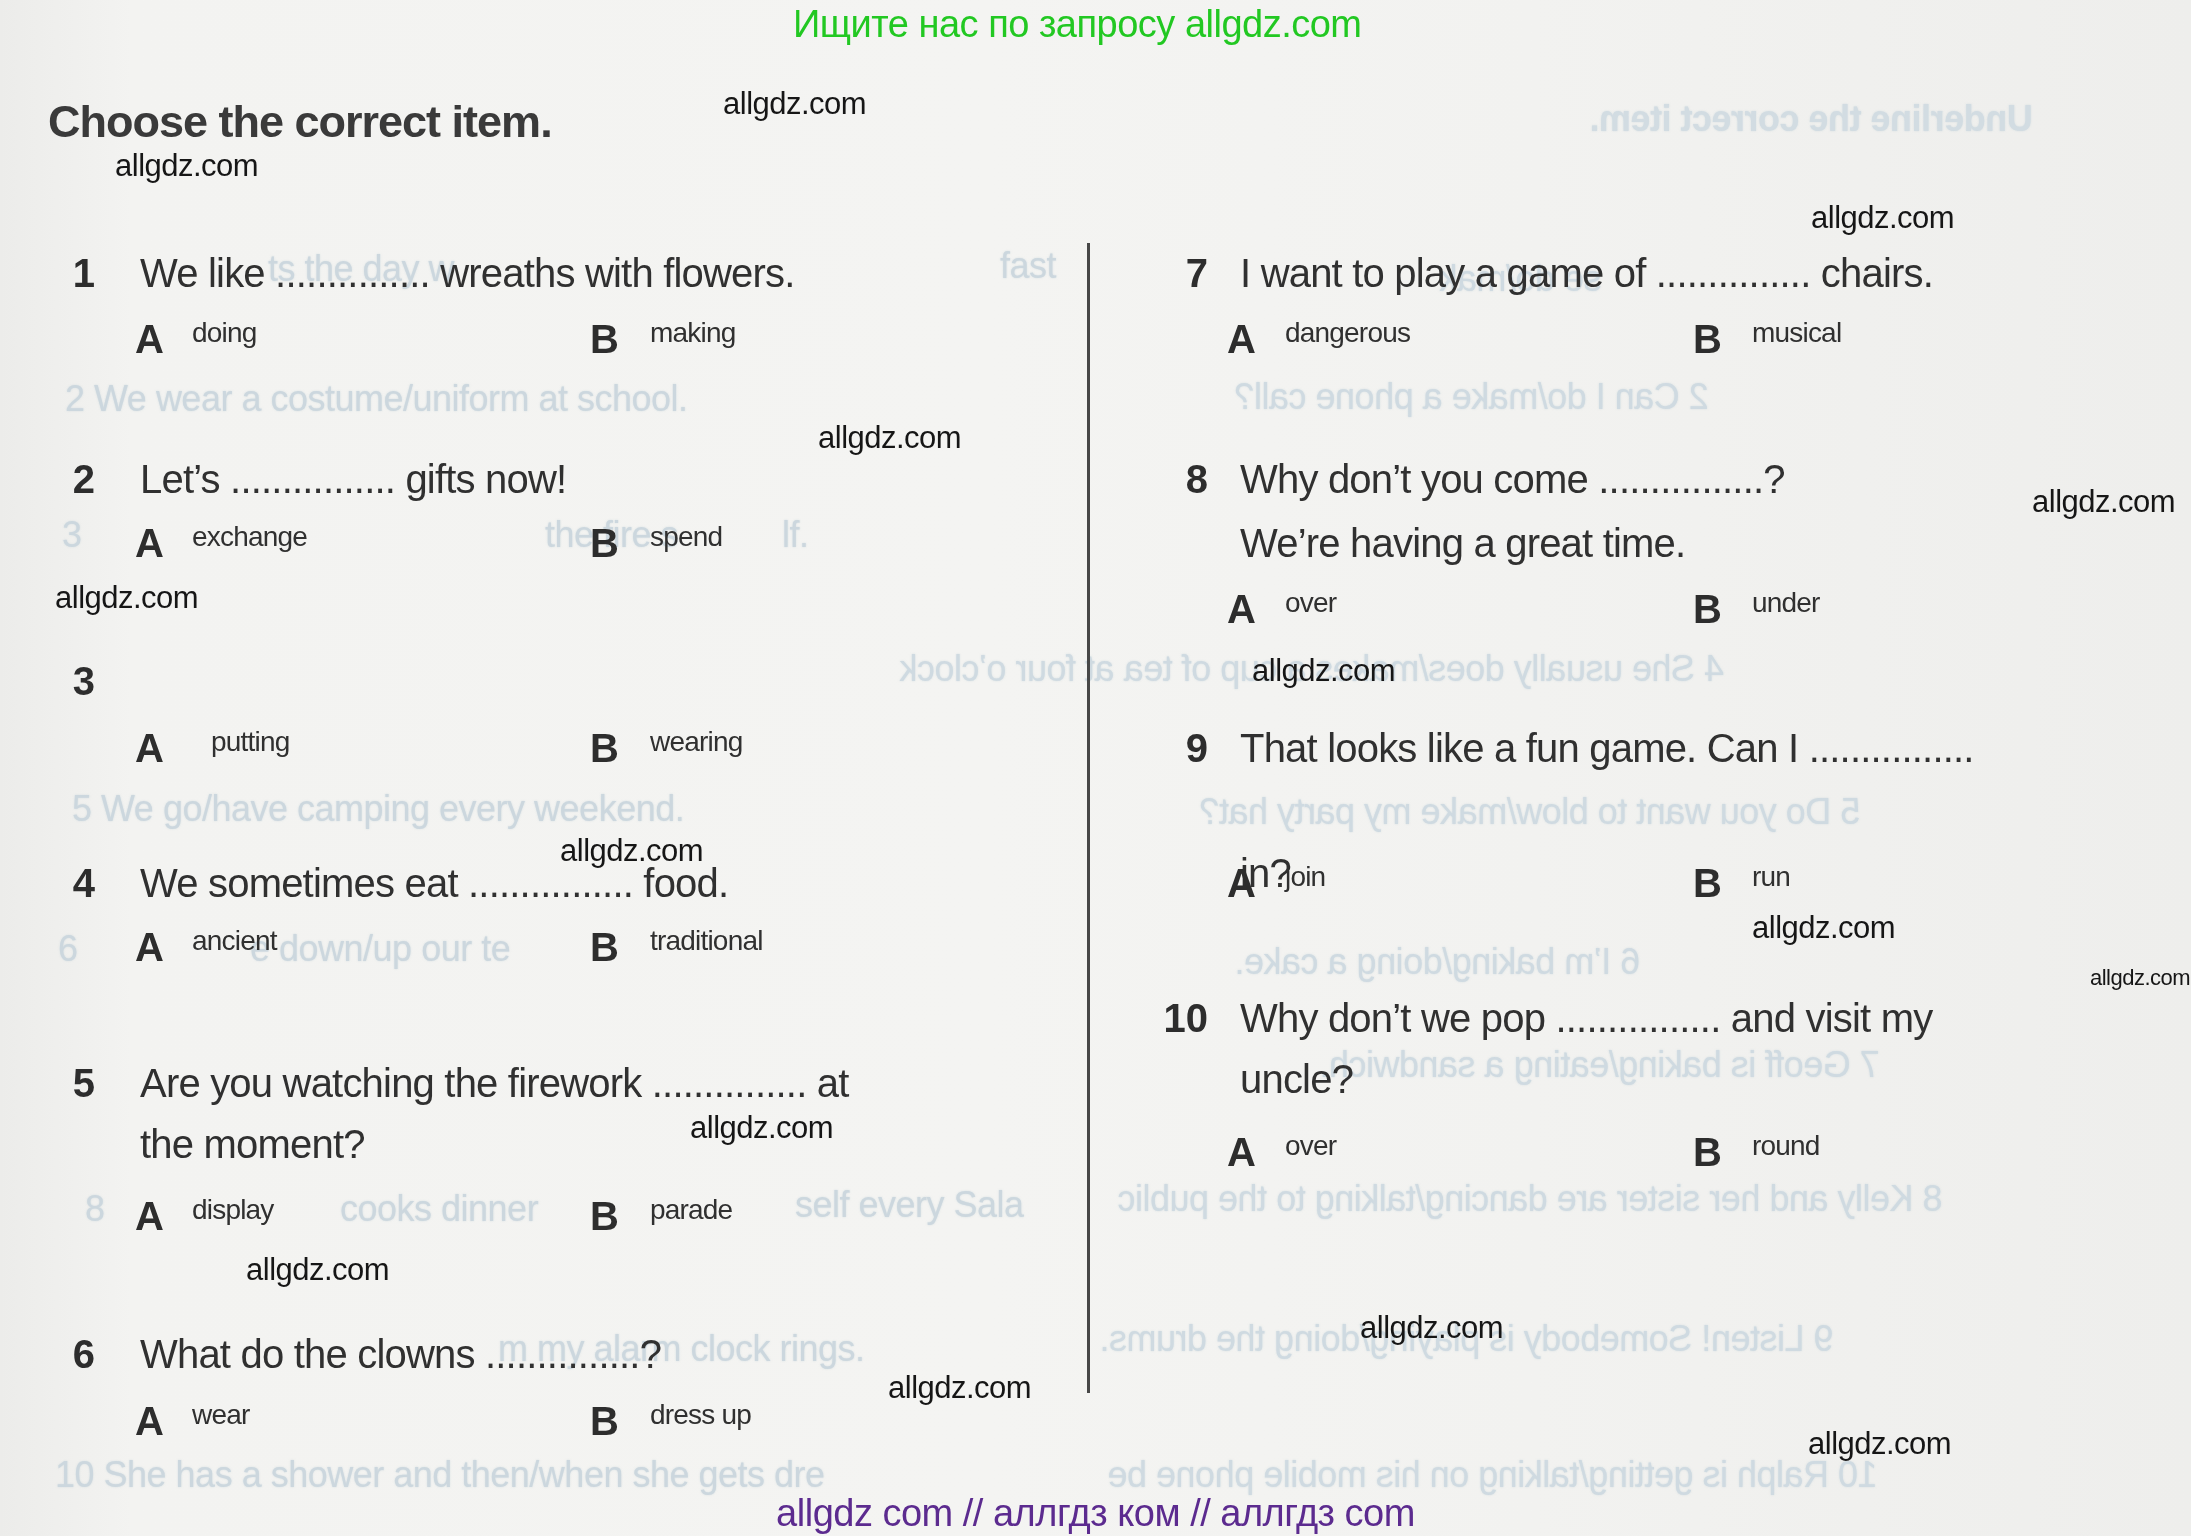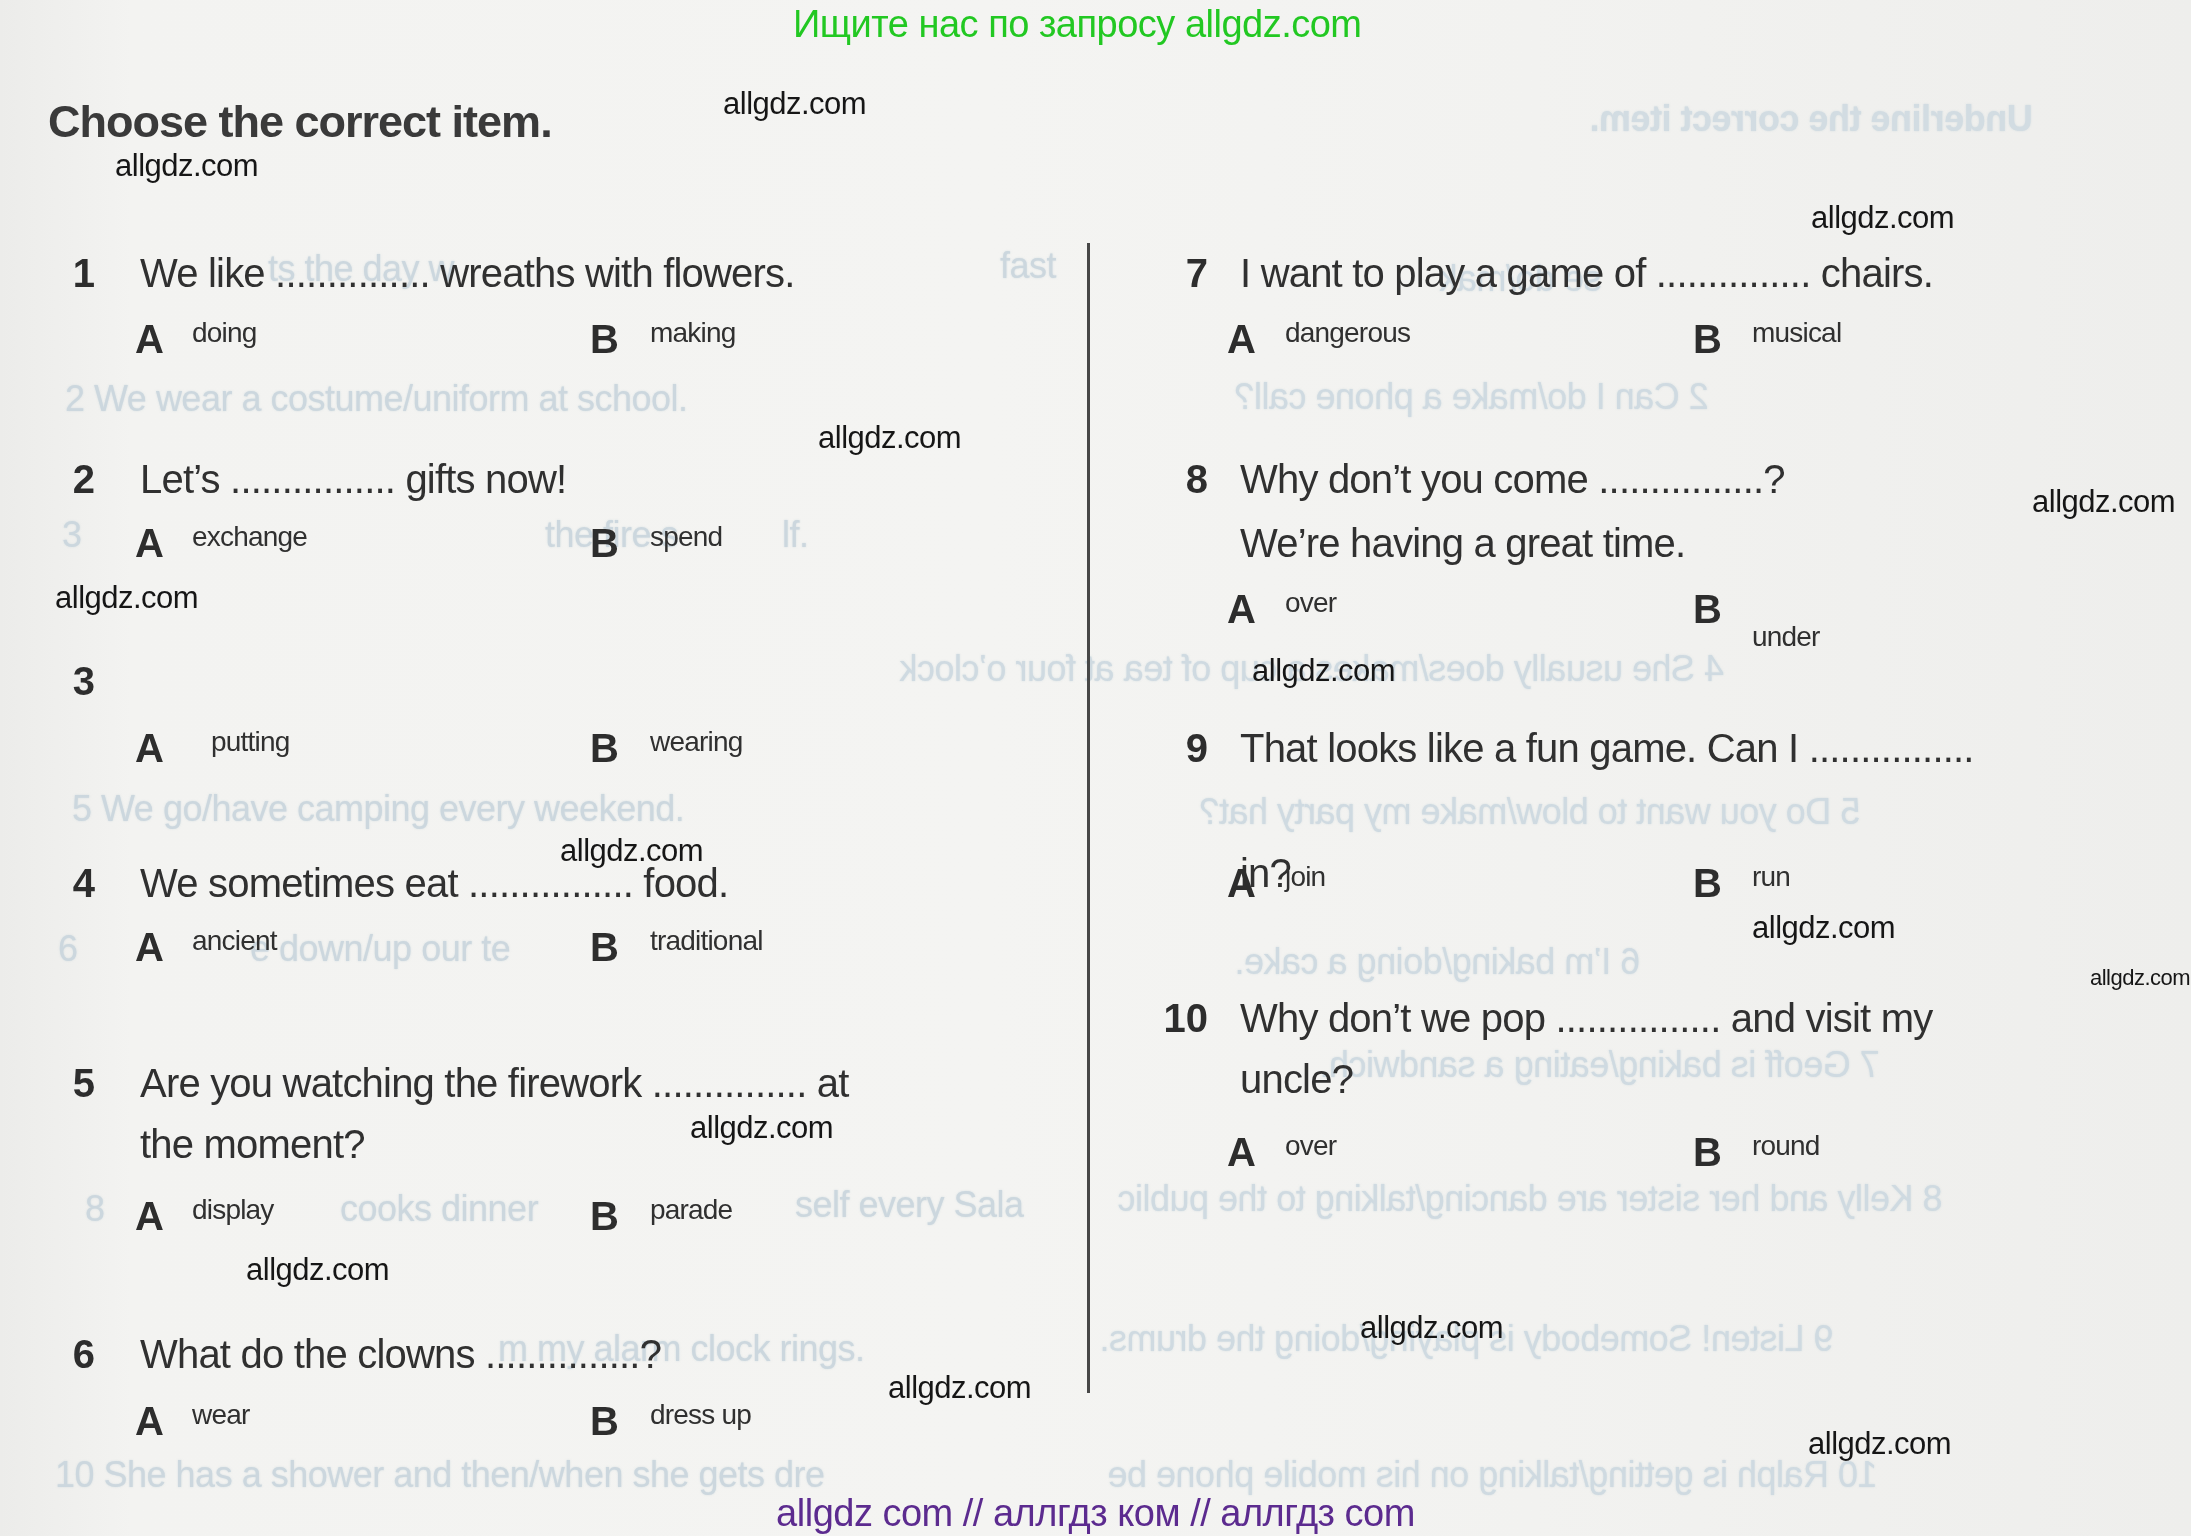--- a/index.html
+++ b/index.html
@@ -130,21 +130,21 @@
   <span class="abs optword" style="left:1285px;top:318px;">dangerous</span>
   <span class="abs optletter" style="left:1693px;top:318px;">B</span>
   <span class="abs optword" style="left:1752px;top:318px;">musical</span>
 
   <span class="abs qnum" style="left:1120px;top:458px;width:88px;">8</span>
   <span class="abs qtext" style="left:1240px;top:458px;">Why don’t you come ................?</span>
   <span class="abs qtext" style="left:1240px;top:522px;">We’re having a great time.</span>
   <span class="abs optletter" style="left:1227px;top:588px;">A</span>
   <span class="abs optword" style="left:1285px;top:588px;">over</span>
   <span class="abs optletter" style="left:1693px;top:588px;">B</span>
-  <span class="abs optword" style="left:1752px;top:588px;margin-top:34px;">under</span>
+  <span class="abs optword" style="left:1752px;top:588px;">under</span>
 
   <span class="abs qnum" style="left:1120px;top:727px;width:88px;">9</span>
   <span class="abs qtext" style="left:1240px;top:727px;">That looks like a fun game. Can I ................</span>
   <span class="abs qtext" style="left:1240px;top:816px;margin-top:36px;">in?</span>
   <span class="abs optletter" style="left:1227px;top:862px;">A</span>
   <span class="abs optword" style="left:1285px;top:862px;">join</span>
   <span class="abs optletter" style="left:1693px;top:862px;">B</span>
   <span class="abs optword" style="left:1752px;top:862px;">run</span>
 
   <span class="abs qnum" style="left:1120px;top:997px;width:88px;">10</span>

